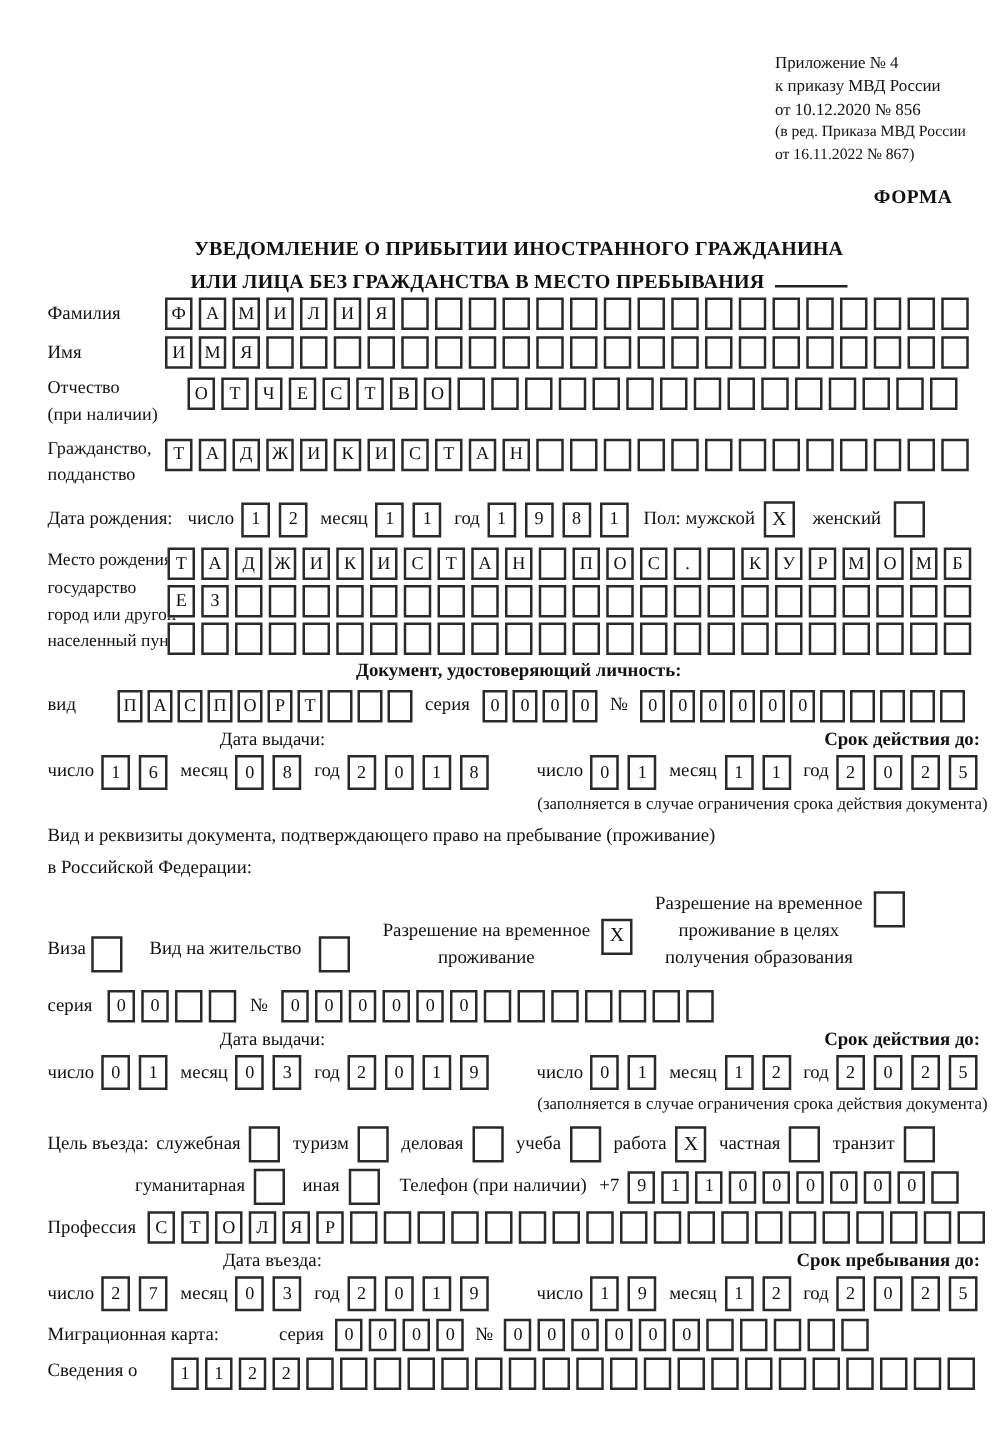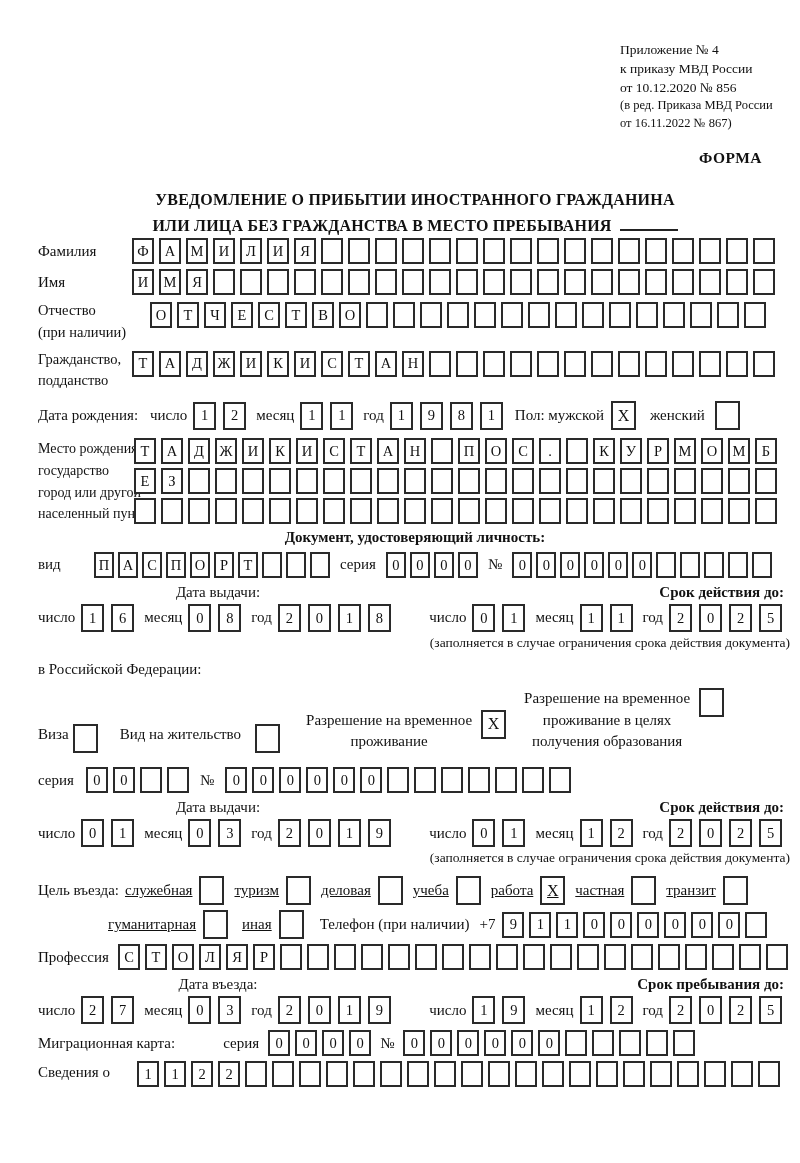--- a/index.html
+++ b/index.html
@@ -54,21 +54,21 @@
 
   
   .res-options{display:flex;align-items:flex-end;margin-bottom:14px;}
   .ropt{display:flex;align-items:flex-start;}
   .ropt .checkbox{margin-left:9px;}
   .ropt-label{font-size:15px;line-height:1.45;}
   .ropt-center{text-align:center;}
   .mt2{margin-top:2px;}
 
   
-  .opt{display:flex;align-items:center;margin-left:10px;text-decoration:underline;}
+  .opt{display:flex;align-items:center;margin-left:10px;}
   .opt-label{margin-right:7px;}
   .purpose-row2{margin-left:66px;}
   .phone-label{margin-left:16px;margin-right:10px;}
   .phone-prefix{margin-right:7px;}
 
   
   .reps{display:flex;align-items:flex-start;margin-top:2px;}
   .reps-labels{flex:none;width:99px;font-size:15px;line-height:1.55;}
   .reps-right .cells{margin-bottom:5px;}
 
@@ -415,20 +415,21 @@
       <span class="cells cells-date">
           <span class="cell">2</span>
           <span class="cell">0</span>
           <span class="cell">2</span>
           <span class="cell">5</span>
         </span>
     </div>
   </div>
   <div class="note-right">(заполняется в случае ограничения срока действия документа)</div>
 
+  <div class="intro">Вид и реквизиты документа, подтверждающего право на пребывание (проживание)</div>
   <div class="intro2">в Российской Федерации:</div>
 
   <div class="res-options">
     <div class="ropt">
       <span class="ropt-label">Виза</span>
       <span class="checkbox" style="margin-left:4px;"></span>
     </div>
     <div class="ropt ml22">
       <span class="ropt-label">Вид на жительство</span>
       <span class="checkbox" style="margin-left:14px;"></span>

